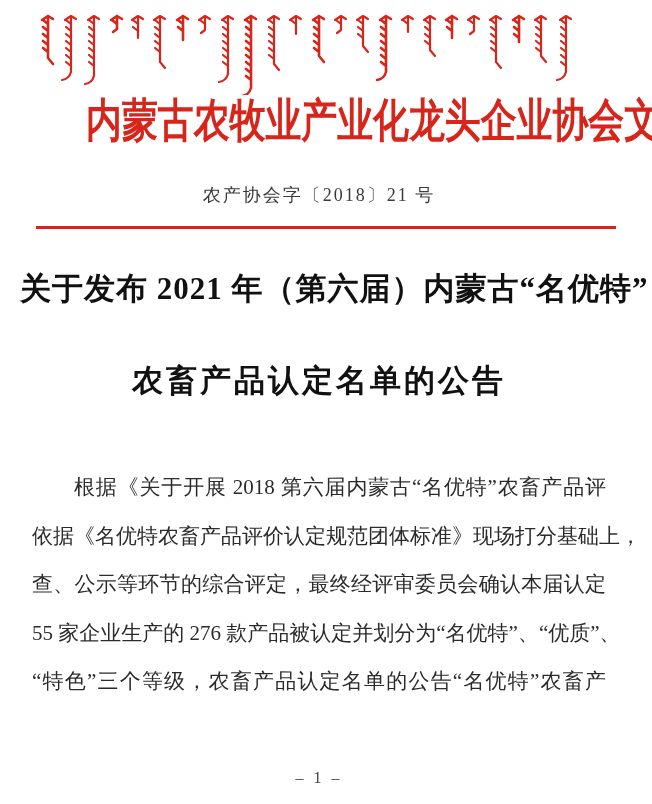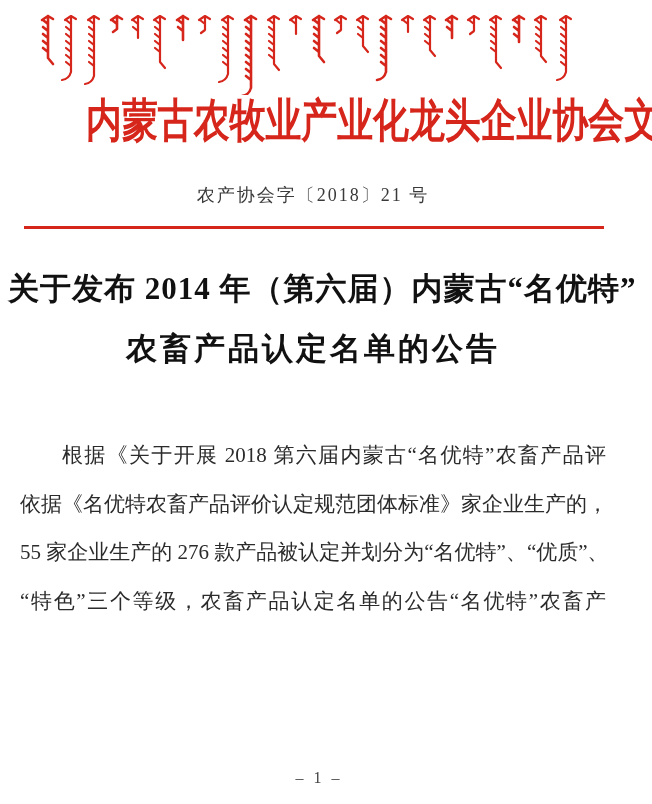--- a/index.html
+++ b/index.html
@@ -7,21 +7,21 @@
     position:relative;
     width:652px;height:804px;
     margin:0 auto;
     background:#ffffff;
     font-family:"Liberation Serif","DejaVu Serif",serif;
     color:#222;
     overflow:hidden;
   }
   .content{
     position:relative;
-    padding:0 34px 0 8px; 
+    padding:0 34px 0 20px; 
   }
   
   .banner-svg{display:block;width:652px;height:95px;margin:0 auto;}
   .masthead-title{
     margin:0;
     text-align:center;
     font-size:46px;
     line-height:52px;
     font-weight:700;
     color:var(--accent);
@@ -53,21 +53,21 @@
     color:#111;
     text-align:center;
   }
   .doc-title .t-line1{
     font-size:31px;
     line-height:40px;
     letter-spacing:1px;
     white-space:nowrap;
   }
   .doc-title .t-line2{
-    margin-top:20px;
+    margin-top:52px;
     font-size:31px;
     line-height:40px;
     letter-spacing:3px;
     white-space:nowrap;
   }
   
   .doc-body{margin-top:68px;}
   .body-line{
     margin:12px;
     font-size:21px;
@@ -126,27 +126,28 @@
     </h1>
   </header>
 
   <div class="content">
 
     <div class="doc-number">农产协会字〔2018〕21 号</div>
 
     <div class="red-rule"></div>
 
     <h2 class="doc-title">
-      <div class="t-line1">关于发布 2014 年（第六届）内蒙古“名优特”</div>
+      <div class="t-line1">关于发布 2021 年（第六届）内蒙古“名优特”</div>
       <div class="t-line2">农畜产品认定名单的公告</div>
     </h2>
 
     <main class="doc-body">
       <p class="body-line indent">根据《关于开展 2018 第六届内蒙古“名优特”农畜产品评</p>
-      <p class="body-line">依据《名优特农畜产品评价认定规范团体标准》家企业生产的，</p>
+      <p class="body-line">依据《名优特农畜产品评价认定规范团体标准》现场打分基础上，</p>
+      <p class="body-line">查、公示等环节的综合评定，最终经评审委员会确认本届认定</p>
       <p class="body-line">55 家企业生产的 276 款产品被认定并划分为“名优特”、“优质”、</p>
       <p class="body-line">“特色”三个等级，农畜产品认定名单的公告“名优特”农畜产</p>
     </main>
 
   </div>
 
   <footer class="page-footer">
     <span>– 1 –</span>
   </footer>
 

